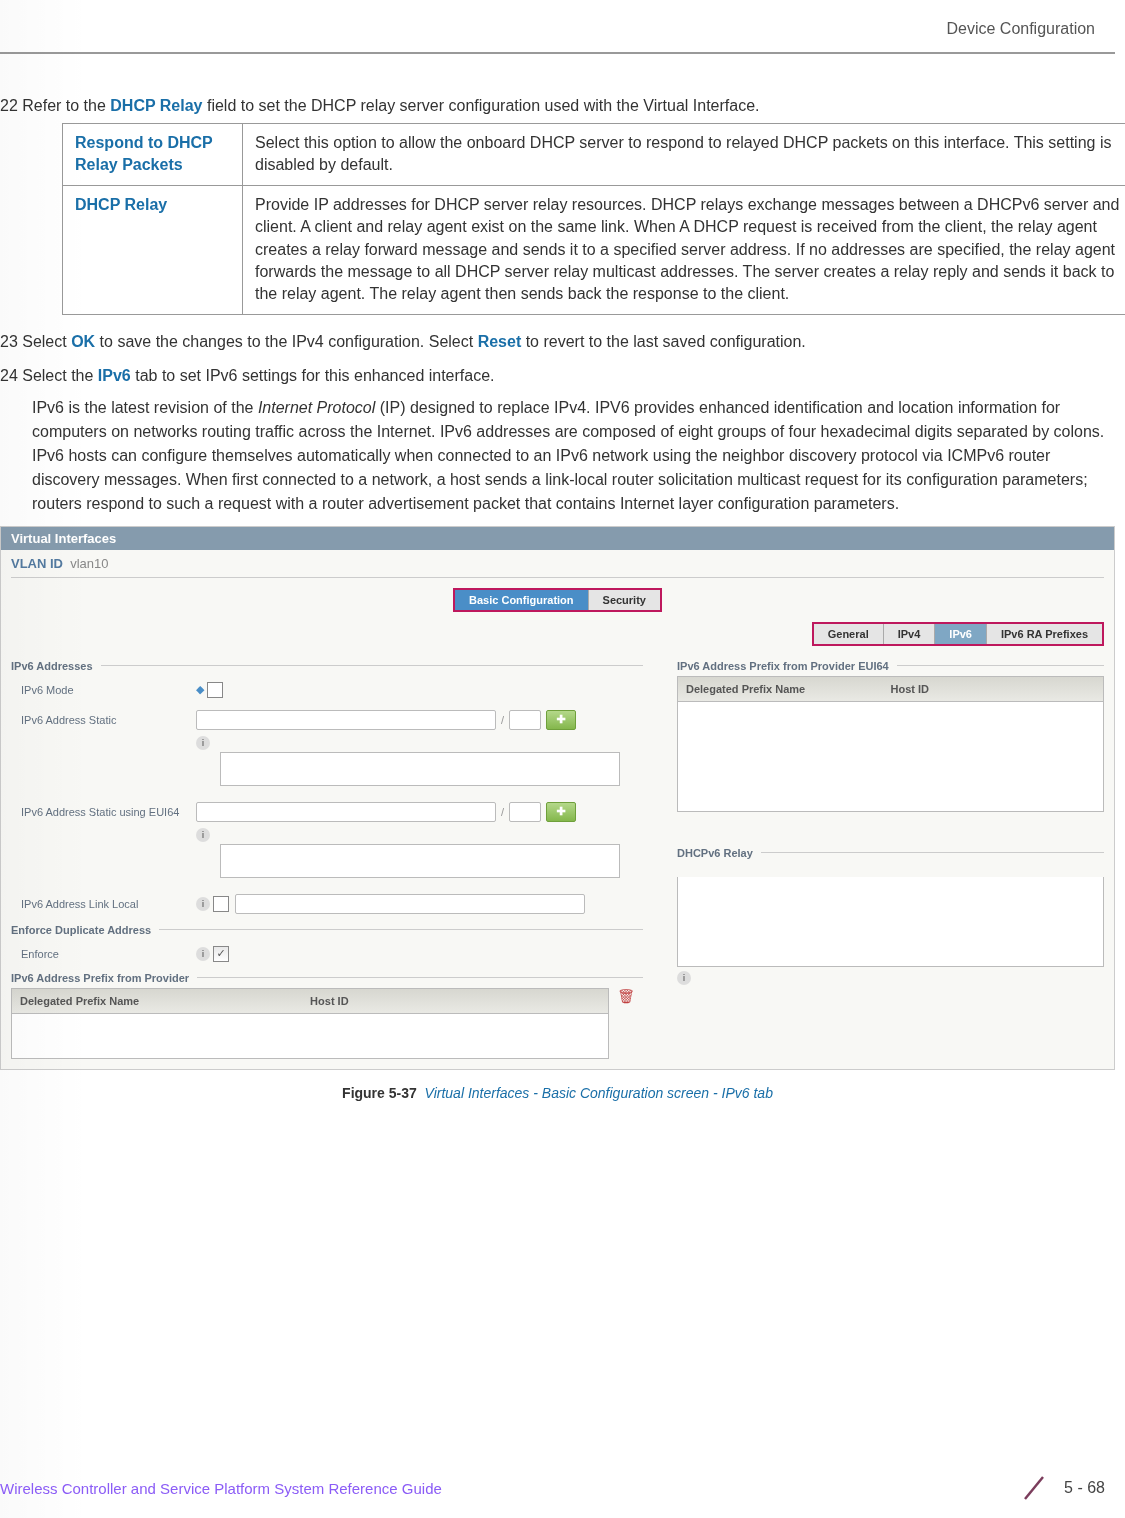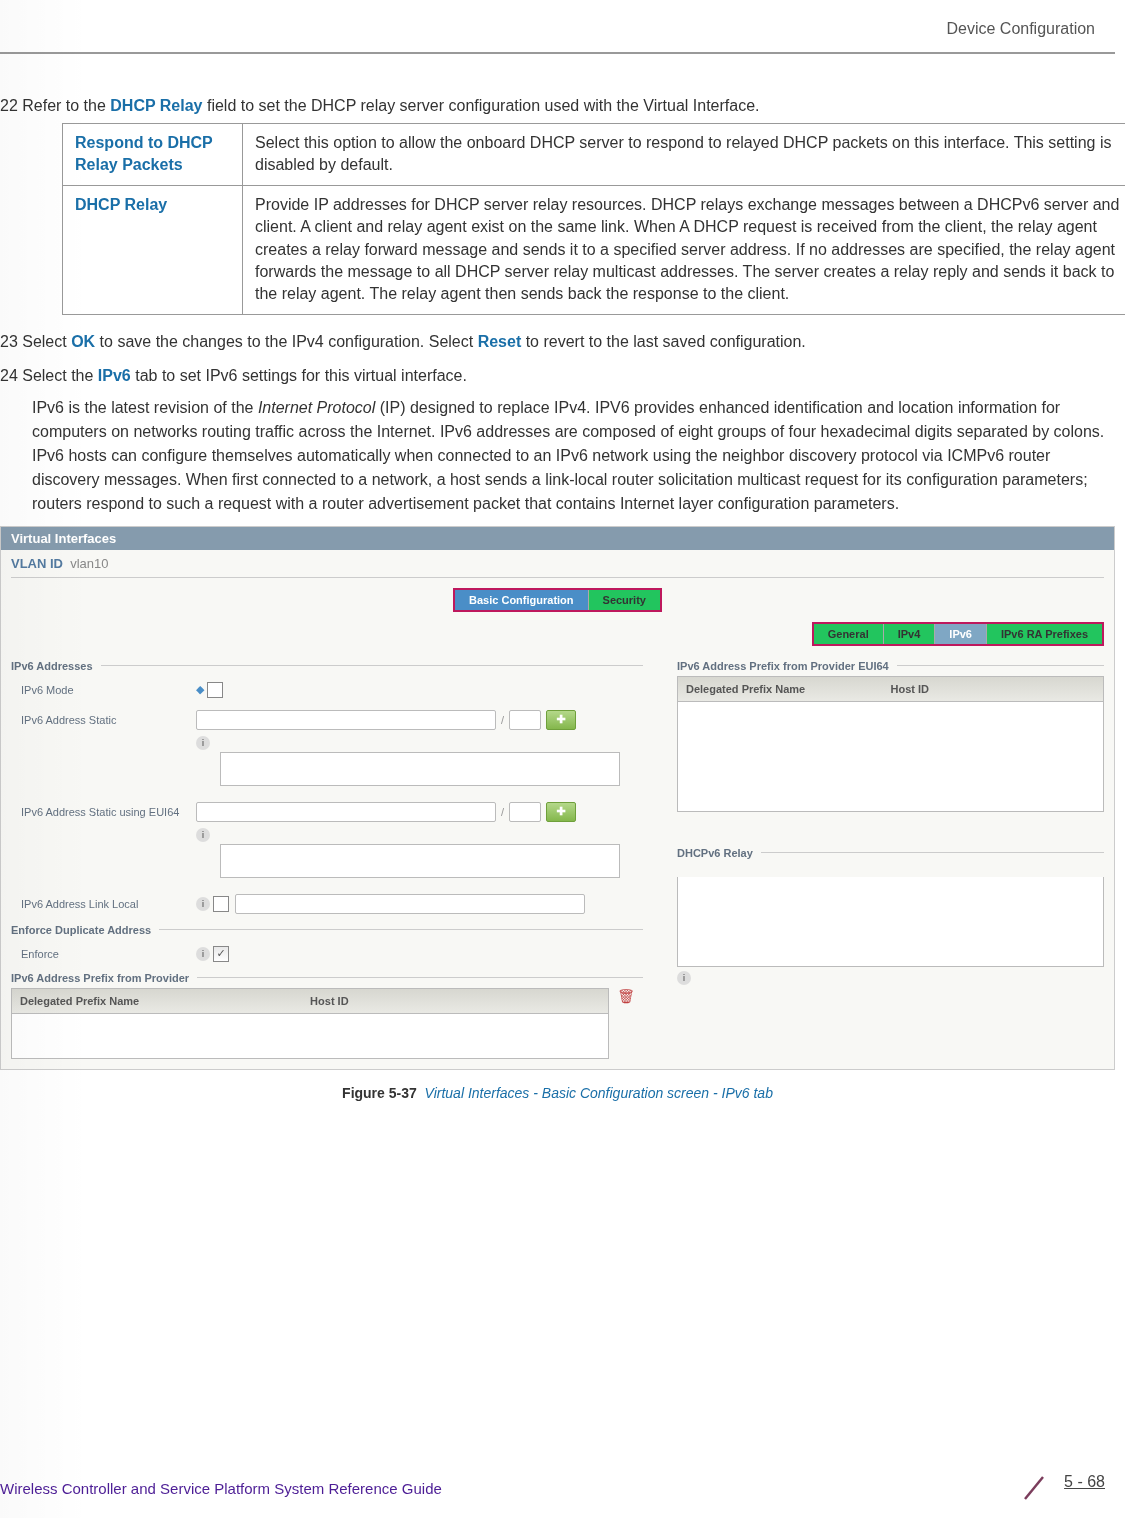--- a/index.html
+++ b/index.html
@@ -95,21 +95,21 @@
       display: flex;
       justify-content: flex-end;
       padding: 10px 0 0 0;
       margin: 0 10px;
     }
     .tab-group {
       display: flex;
       border: 2px solid #be185d;
     }
     .tab {
-      background: #22c55e;
+      background: #e5e5e5;
       color: #333;
       font-weight: bold;
       font-size: 11px;
       padding: 4px 14px;
       border-right: 1px solid #aaa;
     }
     .tab:last-child {
       border-right: none;
     }
     .tab.active-blue {
@@ -263,29 +263,28 @@
       bottom: 15px;
       left: 0;
       right: 0;
       display: flex;
       justify-content: space-between;
       align-items: center;
       padding: 0 20px 0 0;
     }
     .footer-left {
       font-size: 15px;
-      color: #4c1d95;
+      color: #8b5cf6;
     }
     .footer-right {
       font-size: 16px;
       color: #444;
       display: flex;
-      align-items: flex-start;
+      align-items: center;
       gap: 15px;
-      text-decoration: underline;
     }
     .slash-icon {
       width: 30px;
       height: 30px;
     }
     .trash-icon {
       color: #c04040;
       font-size: 14px;
       padding: 0 8px;
     }
@@ -334,21 +333,21 @@
     <td>Provide IP addresses for DHCP server relay resources. DHCP relays exchange messages between a DHCPv6 server and client. A client and relay agent exist on the same link. When A DHCP request is received from the client, the relay agent creates a relay forward message and sends it to a specified server address. If no addresses are specified, the relay agent forwards the message to all DHCP server relay multicast addresses. The server creates a relay reply and sends it back to the relay agent. The relay agent then sends back the response to the client.</td>
   </tr>
 </tbody>
   </table>
 
 <div class="step-text">
   <span>23 Select </span><span class="bold-blue">OK</span><span> to save the changes to the IPv4 configuration. Select </span><span class="bold-blue">Reset</span><span> to revert to the last saved configuration.</span>
 </div>
 
 <div class="step-text" style="margin-top:10px;">
-  <span>24 Select the </span><span class="bold-blue">IPv6</span><span> tab to set IPv6 settings for this virtual interface.</span>
+  <span>24 Select the </span><span class="bold-blue">IPv6</span><span> tab to set IPv6 settings for this enhanced interface.</span>
 </div>
 
 <div class="body-para">
   IPv6 is the latest revision of the <i>Internet Protocol</i> (IP) designed to replace IPv4. IPV6 provides enhanced identification and location information for computers on networks routing traffic across the Internet. IPv6 addresses are composed of eight groups of four hexadecimal digits separated by colons. IPv6 hosts can configure themselves automatically when connected to an IPv6 network using the neighbor discovery protocol via ICMPv6 router discovery messages. When first connected to a network, a host sends a link-local router solicitation multicast request for its configuration parameters; routers respond to such a request with a router advertisement packet that contains Internet layer configuration parameters.
 </div>
 
 <div class="screenshot">
   <div class="scr-title">Virtual Interfaces</div>
   <div class="scr-vlan">
     <span>VLAN ID</span>&nbsp;&nbsp;<span class="scr-vlan-id">vlan10</span>

